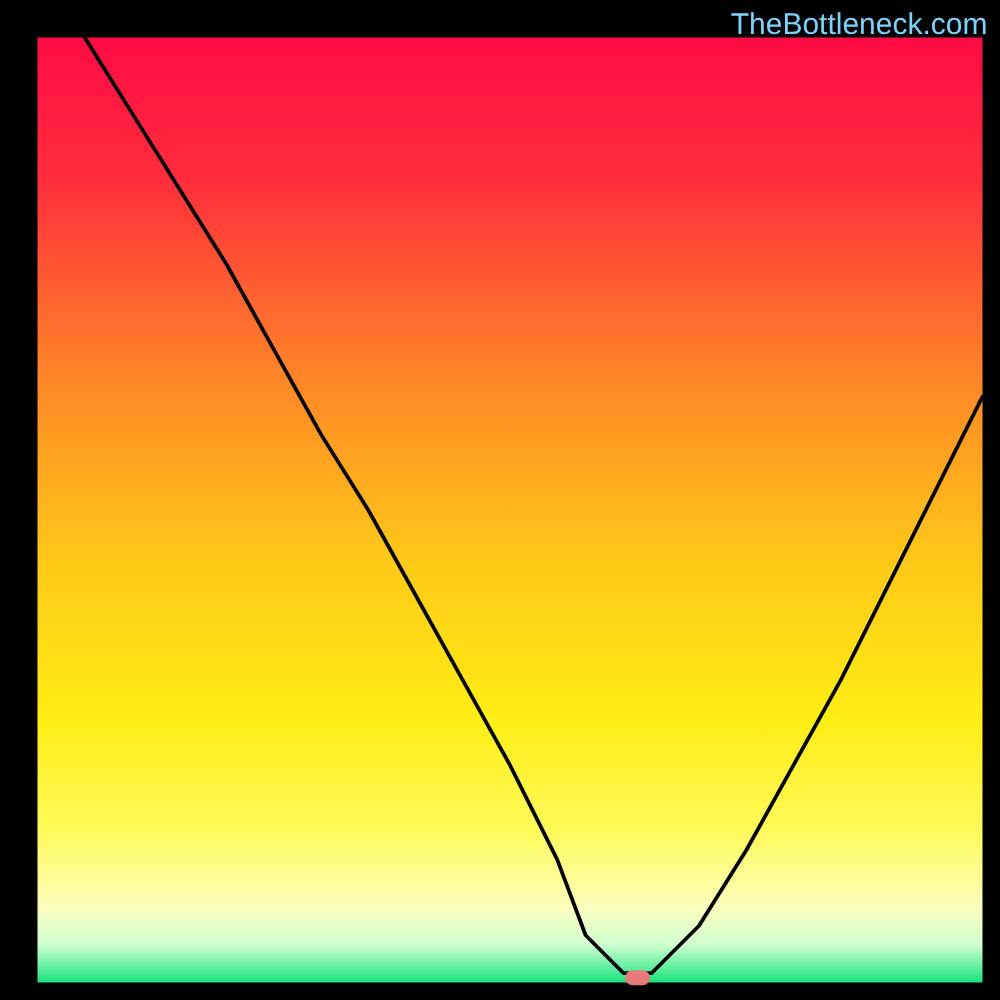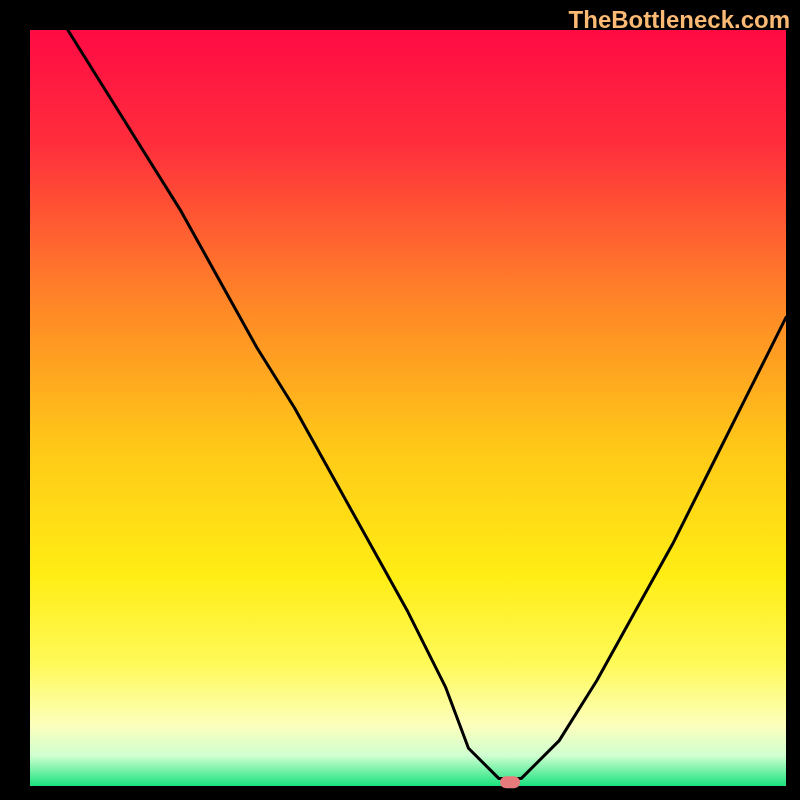--- a/index.html
+++ b/index.html
@@ -13,23 +13,23 @@
   }
   .frame {
     position: relative;
     width: 800px;
     height: 800px;
   }
   .watermark {
     position: absolute;
     top: 6px;
     right: 10px;
-    color: #fdba74;
+    color: #7dd3fc;
     font-size: 24px;
-    font-weight: 700;
+    font-weight: 400;
     z-index: 10;
   }
   svg {
     position: absolute;
     left: 0;
     top: 0;
   }
 </style>
 </head>
 <body>

